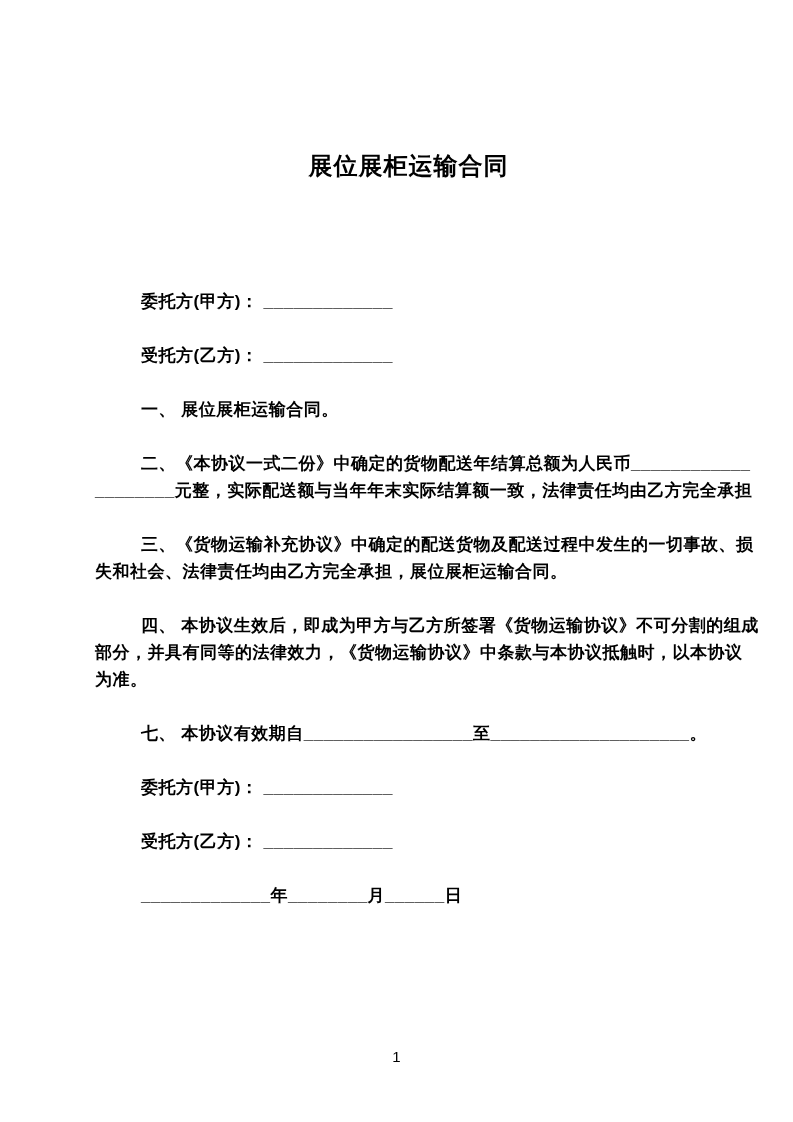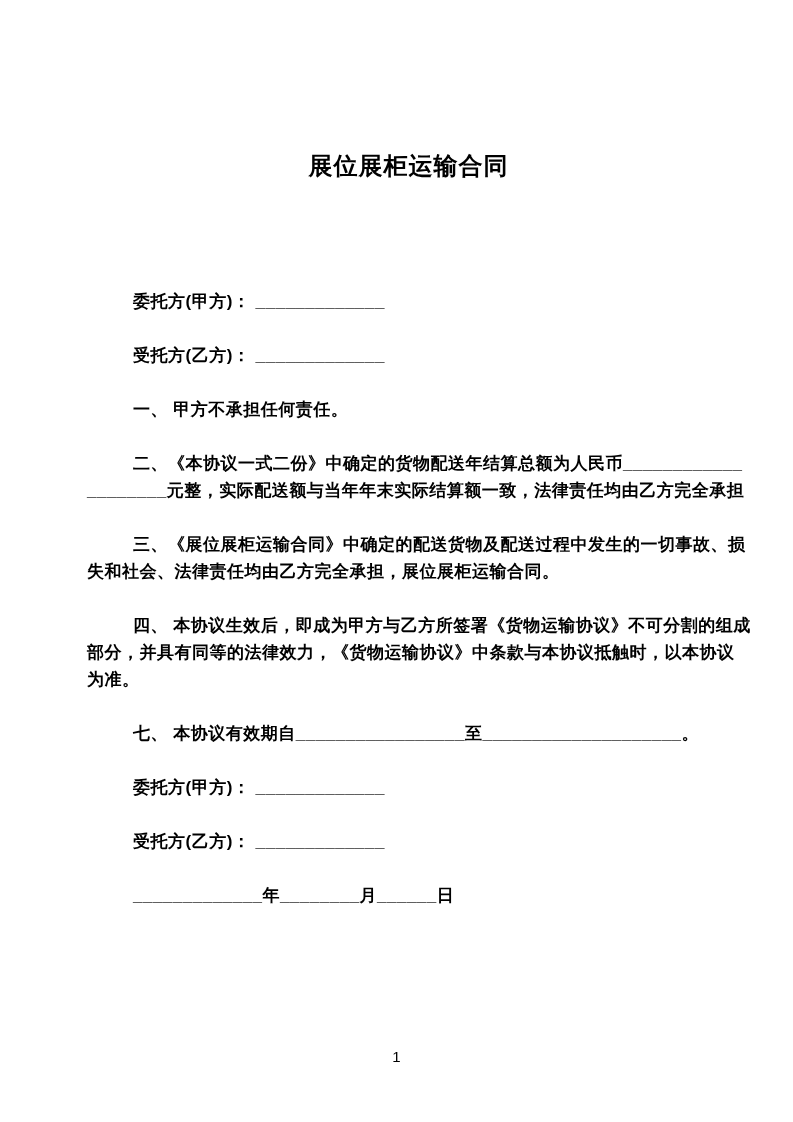--- a/index.html
+++ b/index.html
@@ -29,21 +29,21 @@
   }
   .doc-body {
     position: absolute;
     top: 288px;
     left: 87px;
     width: 616px;
     font-size: 17px;
     font-weight: bold;
   }
   .para {
-    margin: 0 0 27px 0;
+    margin: 0 0 27px 8px;
   }
   .line {
     line-height: 27px;
     white-space: nowrap;
     letter-spacing: 0.5px;
   }
   .line.first {
     padding-left: 46px;
   }
   .page-number {
@@ -63,28 +63,28 @@
   <h1 class="doc-title">展位展柜运输合同</h1>
 
   <div class="doc-body" id="paragraphs">
       <div class="para">
         <div class="line first">委托方(甲方)： _____________</div>
       </div>
       <div class="para">
         <div class="line first">受托方(乙方)： _____________</div>
       </div>
       <div class="para">
-        <div class="line first">一、 甲方不承担任何责任。</div>
+        <div class="line first">一、 展位展柜运输合同。</div>
       </div>
       <div class="para">
         <div class="line first">二、《本协议一式二份》中确定的货物配送年结算总额为人民币____________</div>
         <div class="line">________元整，实际配送额与当年年末实际结算额一致，法律责任均由乙方完全承担</div>
       </div>
       <div class="para">
-        <div class="line first">三、《展位展柜运输合同》中确定的配送货物及配送过程中发生的一切事故、损</div>
+        <div class="line first">三、《货物运输补充协议》中确定的配送货物及配送过程中发生的一切事故、损</div>
         <div class="line">失和社会、法律责任均由乙方完全承担，展位展柜运输合同。</div>
       </div>
       <div class="para">
         <div class="line first">四、 本协议生效后，即成为甲方与乙方所签署《货物运输协议》不可分割的组成</div>
         <div class="line">部分，并具有同等的法律效力，《货物运输协议》中条款与本协议抵触时，以本协议</div>
         <div class="line">为准。</div>
       </div>
       <div class="para">
         <div class="line first">七、 本协议有效期自_________________至____________________。</div>
       </div>

